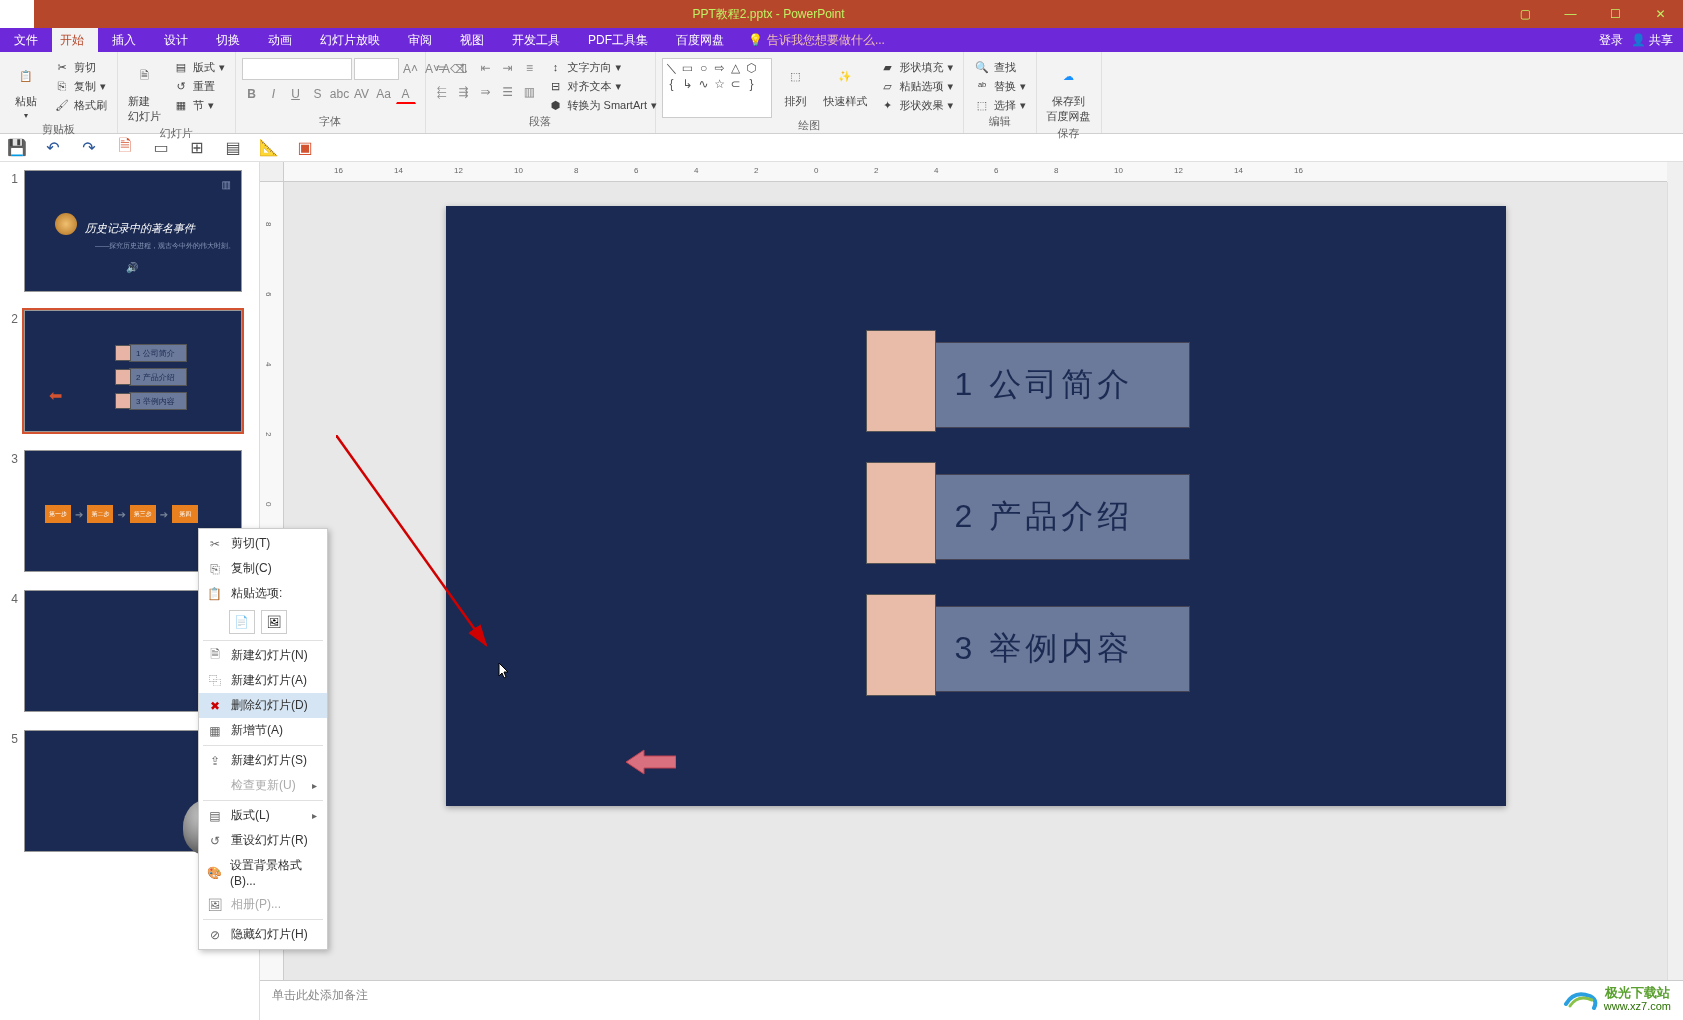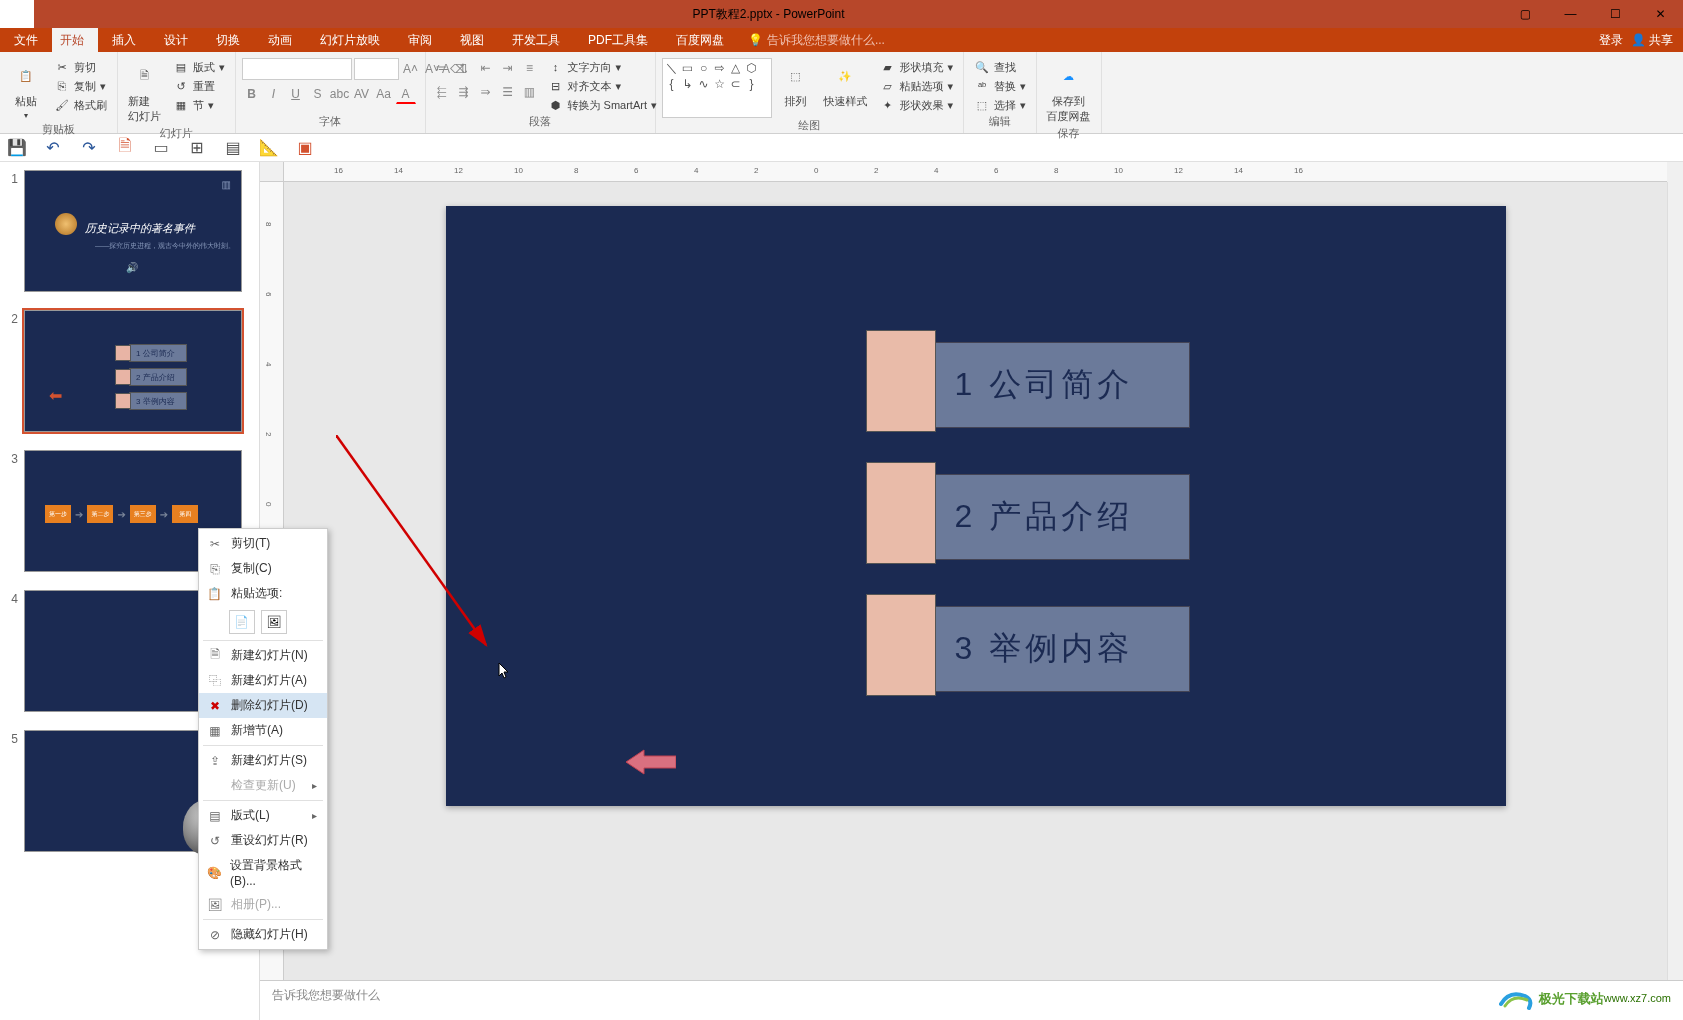--- a/index.html
+++ b/index.html
@@ -1,25 +1,25 @@
 <!DOCTYPE html>
 <html><head>
   <meta charset="utf-8">
   <style>
     * { margin: 0; padding: 0; box-sizing: border-box; font-family: "Microsoft YaHei", sans-serif; }
     body { background: #fff; width: 1683px; height: 1020px; overflow: hidden; position: relative; }
     
     
-    .title-bar { height: 28px; background: #b7472a; display: flex; align-items: center; color: #000000; font-size: 12px; margin-left: 34px; }
+    .title-bar { height: 28px; background: #b7472a; display: flex; align-items: center; color: #bef264; font-size: 12px; margin-left: 34px; }
     .title-bar .title-center { flex: 1; text-align: center; }
     .title-bar .window-controls { display: flex; gap: 0; }
     .title-bar .win-btn { width: 45px; height: 28px; display: flex; align-items: center; justify-content: center; cursor: pointer; }
     
     
-    .ribbon-tabs { height: 24px; background: #c2410c; display: flex; align-items: stretch; color: #fff; font-size: 12px; }
+    .ribbon-tabs { height: 24px; background: #6d28d9; display: flex; align-items: stretch; color: #fff; font-size: 12px; }
     .ribbon-tabs .tab { padding: 0 14px; display: flex; align-items: center; cursor: pointer; }
     .ribbon-tabs .tab.active { background: #f3f3f3; color: #b7472a; padding-left: 8px; }
     .ribbon-tabs .tell-me { margin-left: 10px; color: #f0c0b0; display: flex; align-items: center; gap: 4px; }
     .ribbon-tabs .right-area { margin-left: auto; display: flex; align-items: center; gap: 8px; padding-right: 10px; }
     
     
     .ribbon-body { height: 82px; background: #f3f3f3; border-bottom: 1px solid #d0d0d0; display: flex; font-size: 11px; color: #444; }
     .ribbon-group { border-right: 1px solid #e0e0e0; padding: 2px 6px; display: flex; flex-direction: column; }
     .ribbon-group-content { flex: 1; display: flex; align-items: flex-start; gap: 4px; padding-top: 4px; }
     .ribbon-group-label { text-align: center; font-size: 11px; color: #666; padding-bottom: 2px; }
@@ -105,21 +105,21 @@
     
     .cursor-ptr { position:absolute; left:498px; top:662px; width:14px; height:18px; z-index:2000; pointer-events:none; }
     
     
     .anno-arrow1 { position:absolute; left:336px; top:435px; width:160px; height:220px; pointer-events:none; z-index:500; }
     .anno-arrow2 { position:absolute; left:626px; top:748px; z-index:500; pointer-events:none; }
     
     
     .watermark { position:absolute; right:12px; bottom:8px; display:flex; align-items:center; gap:6px; font-size:13px; color:#2a7000; z-index:3000; }
     .watermark .wm-logo { width:34px; height:26px; }
-    .watermark .wm-text { display:flex; flex-direction:row; line-height:1.1;text-align:center; }
+    .watermark .wm-text { display:flex; flex-direction:column; line-height:1.1;text-align:center; }
     .watermark .wm-url { color:#2a7000; font-size:11px; }
     
     
     .vscroll { width:16px; background:#f0f0f0; border-left:1px solid #ddd; }
   </style>
 </head>
 <body>
 
 <div class="title-bar">
   <div class="title-center">
@@ -446,21 +446,21 @@
             <div class="canvas-bar">2 产品介绍</div>
           </div>
           <div class="canvas-item" style="top:392px; left:420px;">
             <div class="canvas-sq"></div>
             <div class="canvas-bar">3 举例内容</div>
           </div>
         </div>
       </div>
       <div class="vscroll"></div>
     </div>
-    <div class="notes-area">告诉我您想要做什么</div>
+    <div class="notes-area">单击此处添加备注</div>
   </div>
 </div>
 
 <div class="context-menu">
   <div class="cm-item">
       <span class="cm-icon">✂</span>
       <span>剪切(T)</span>
     </div>
   <div class="cm-item">
       <span class="cm-icon">⎘</span>

